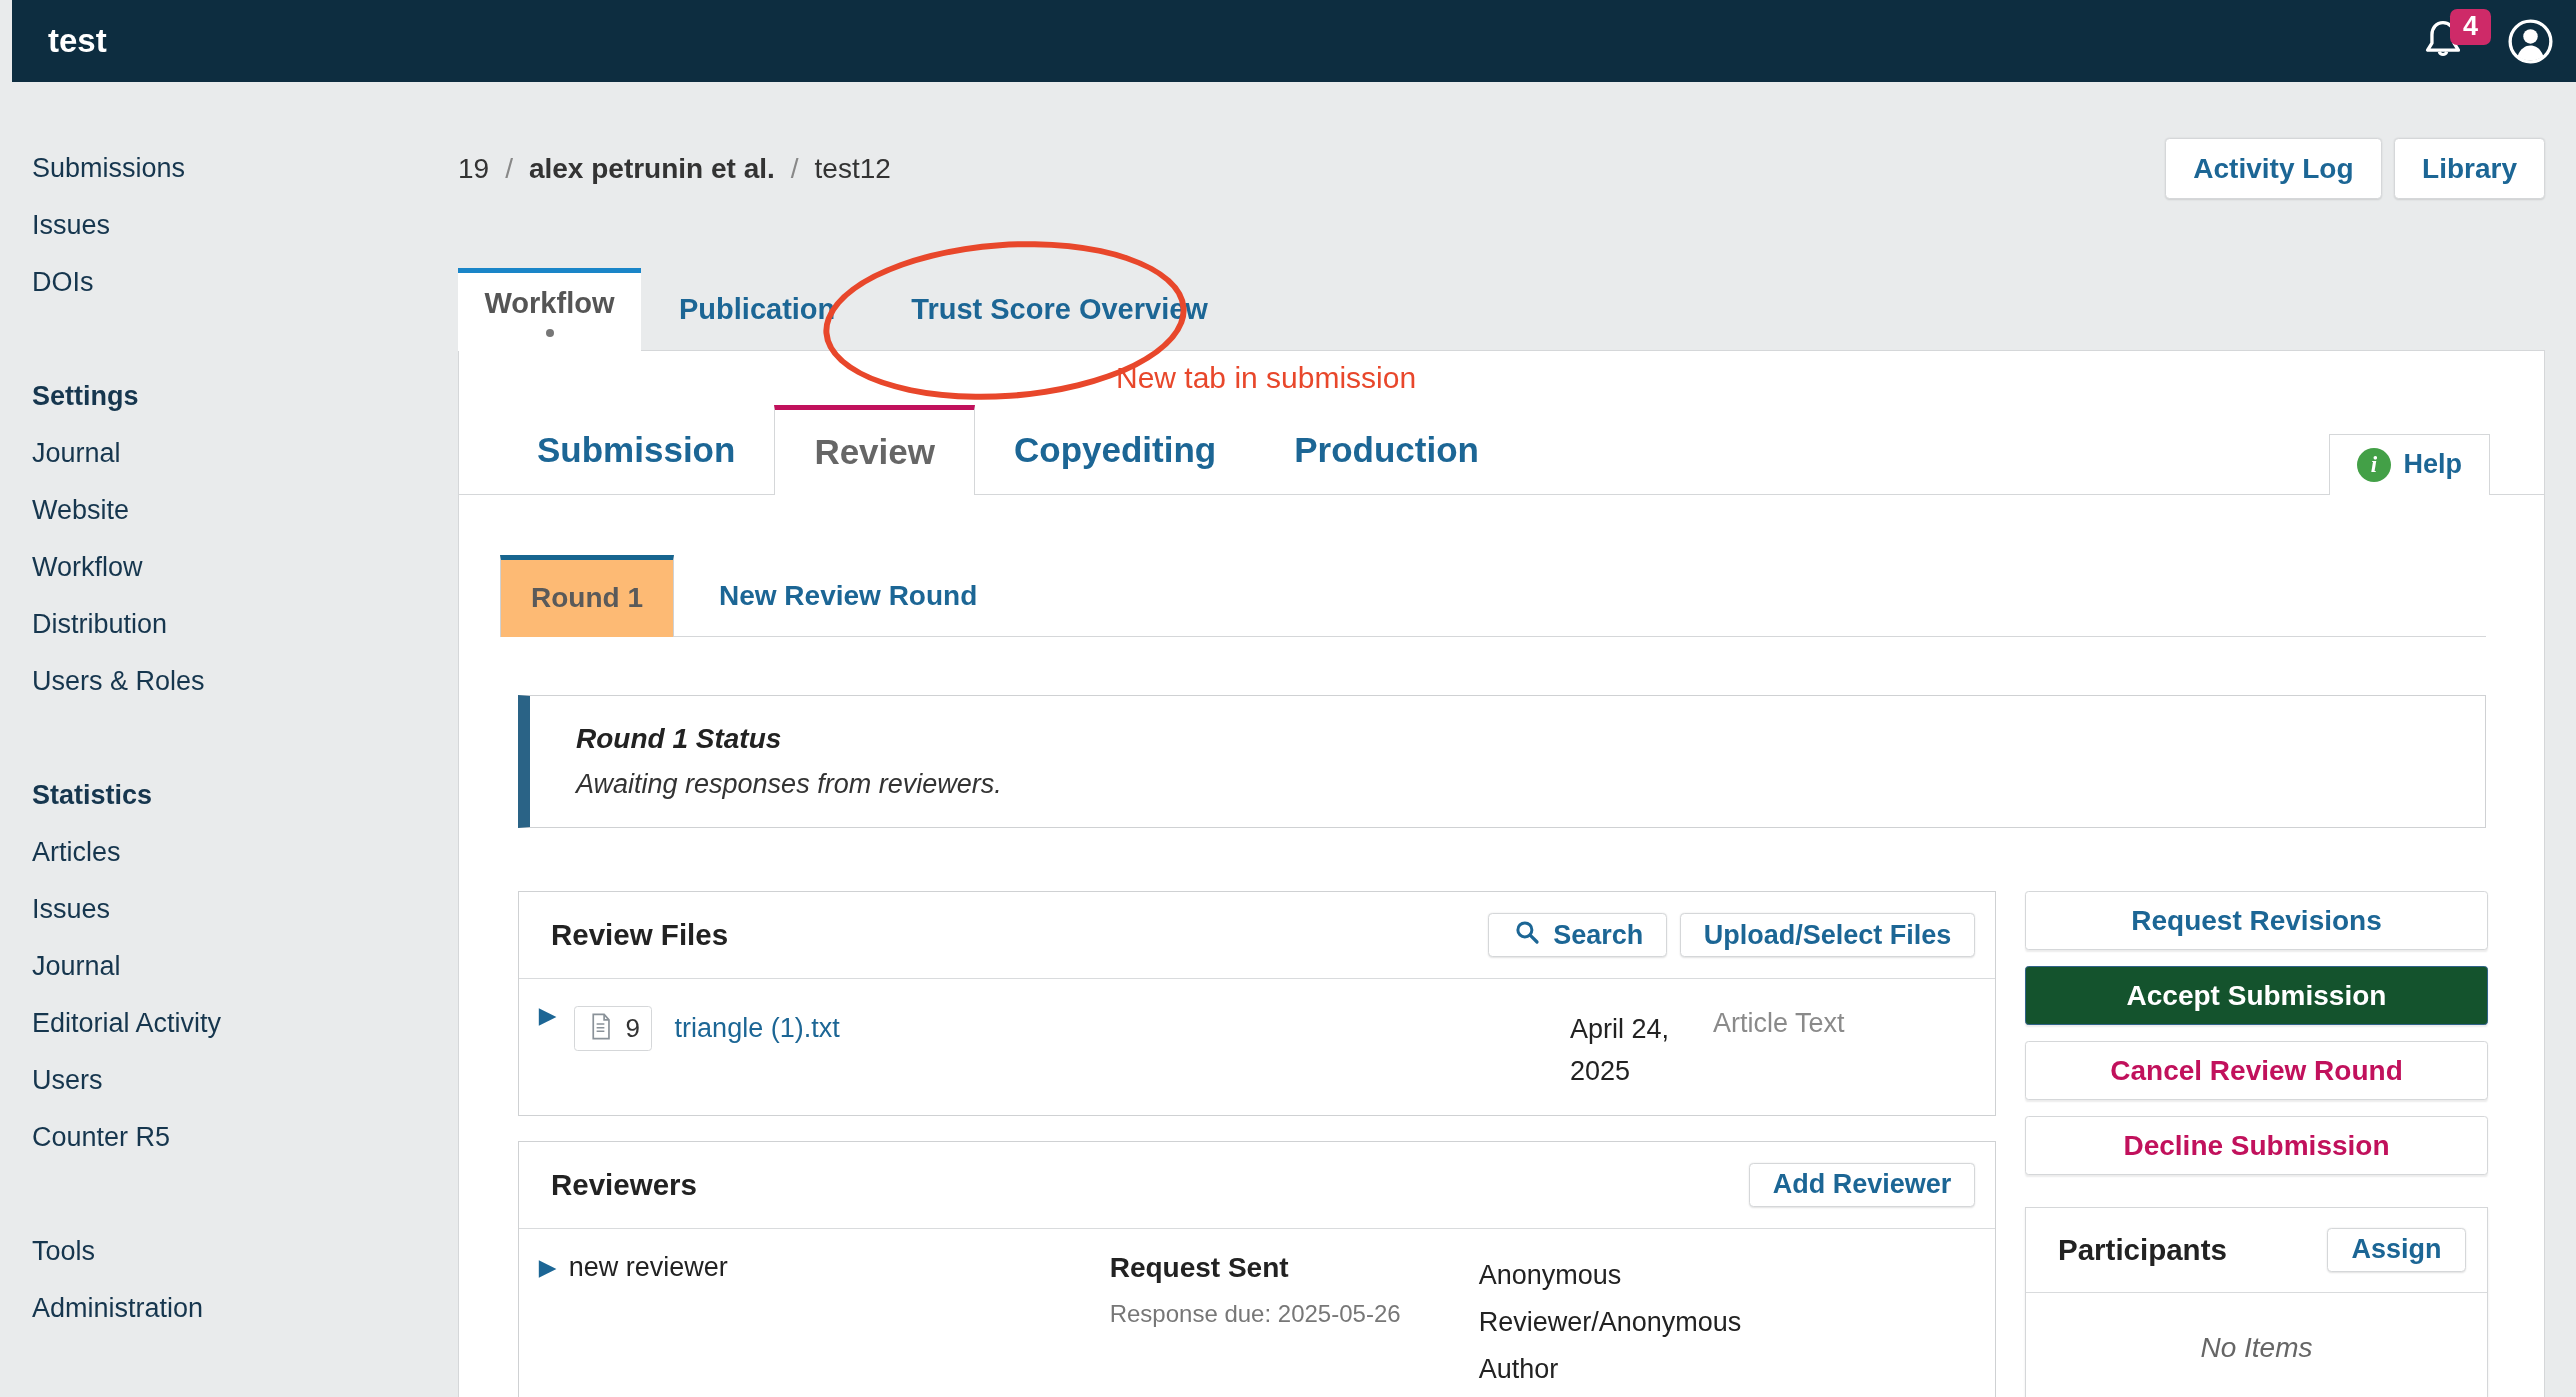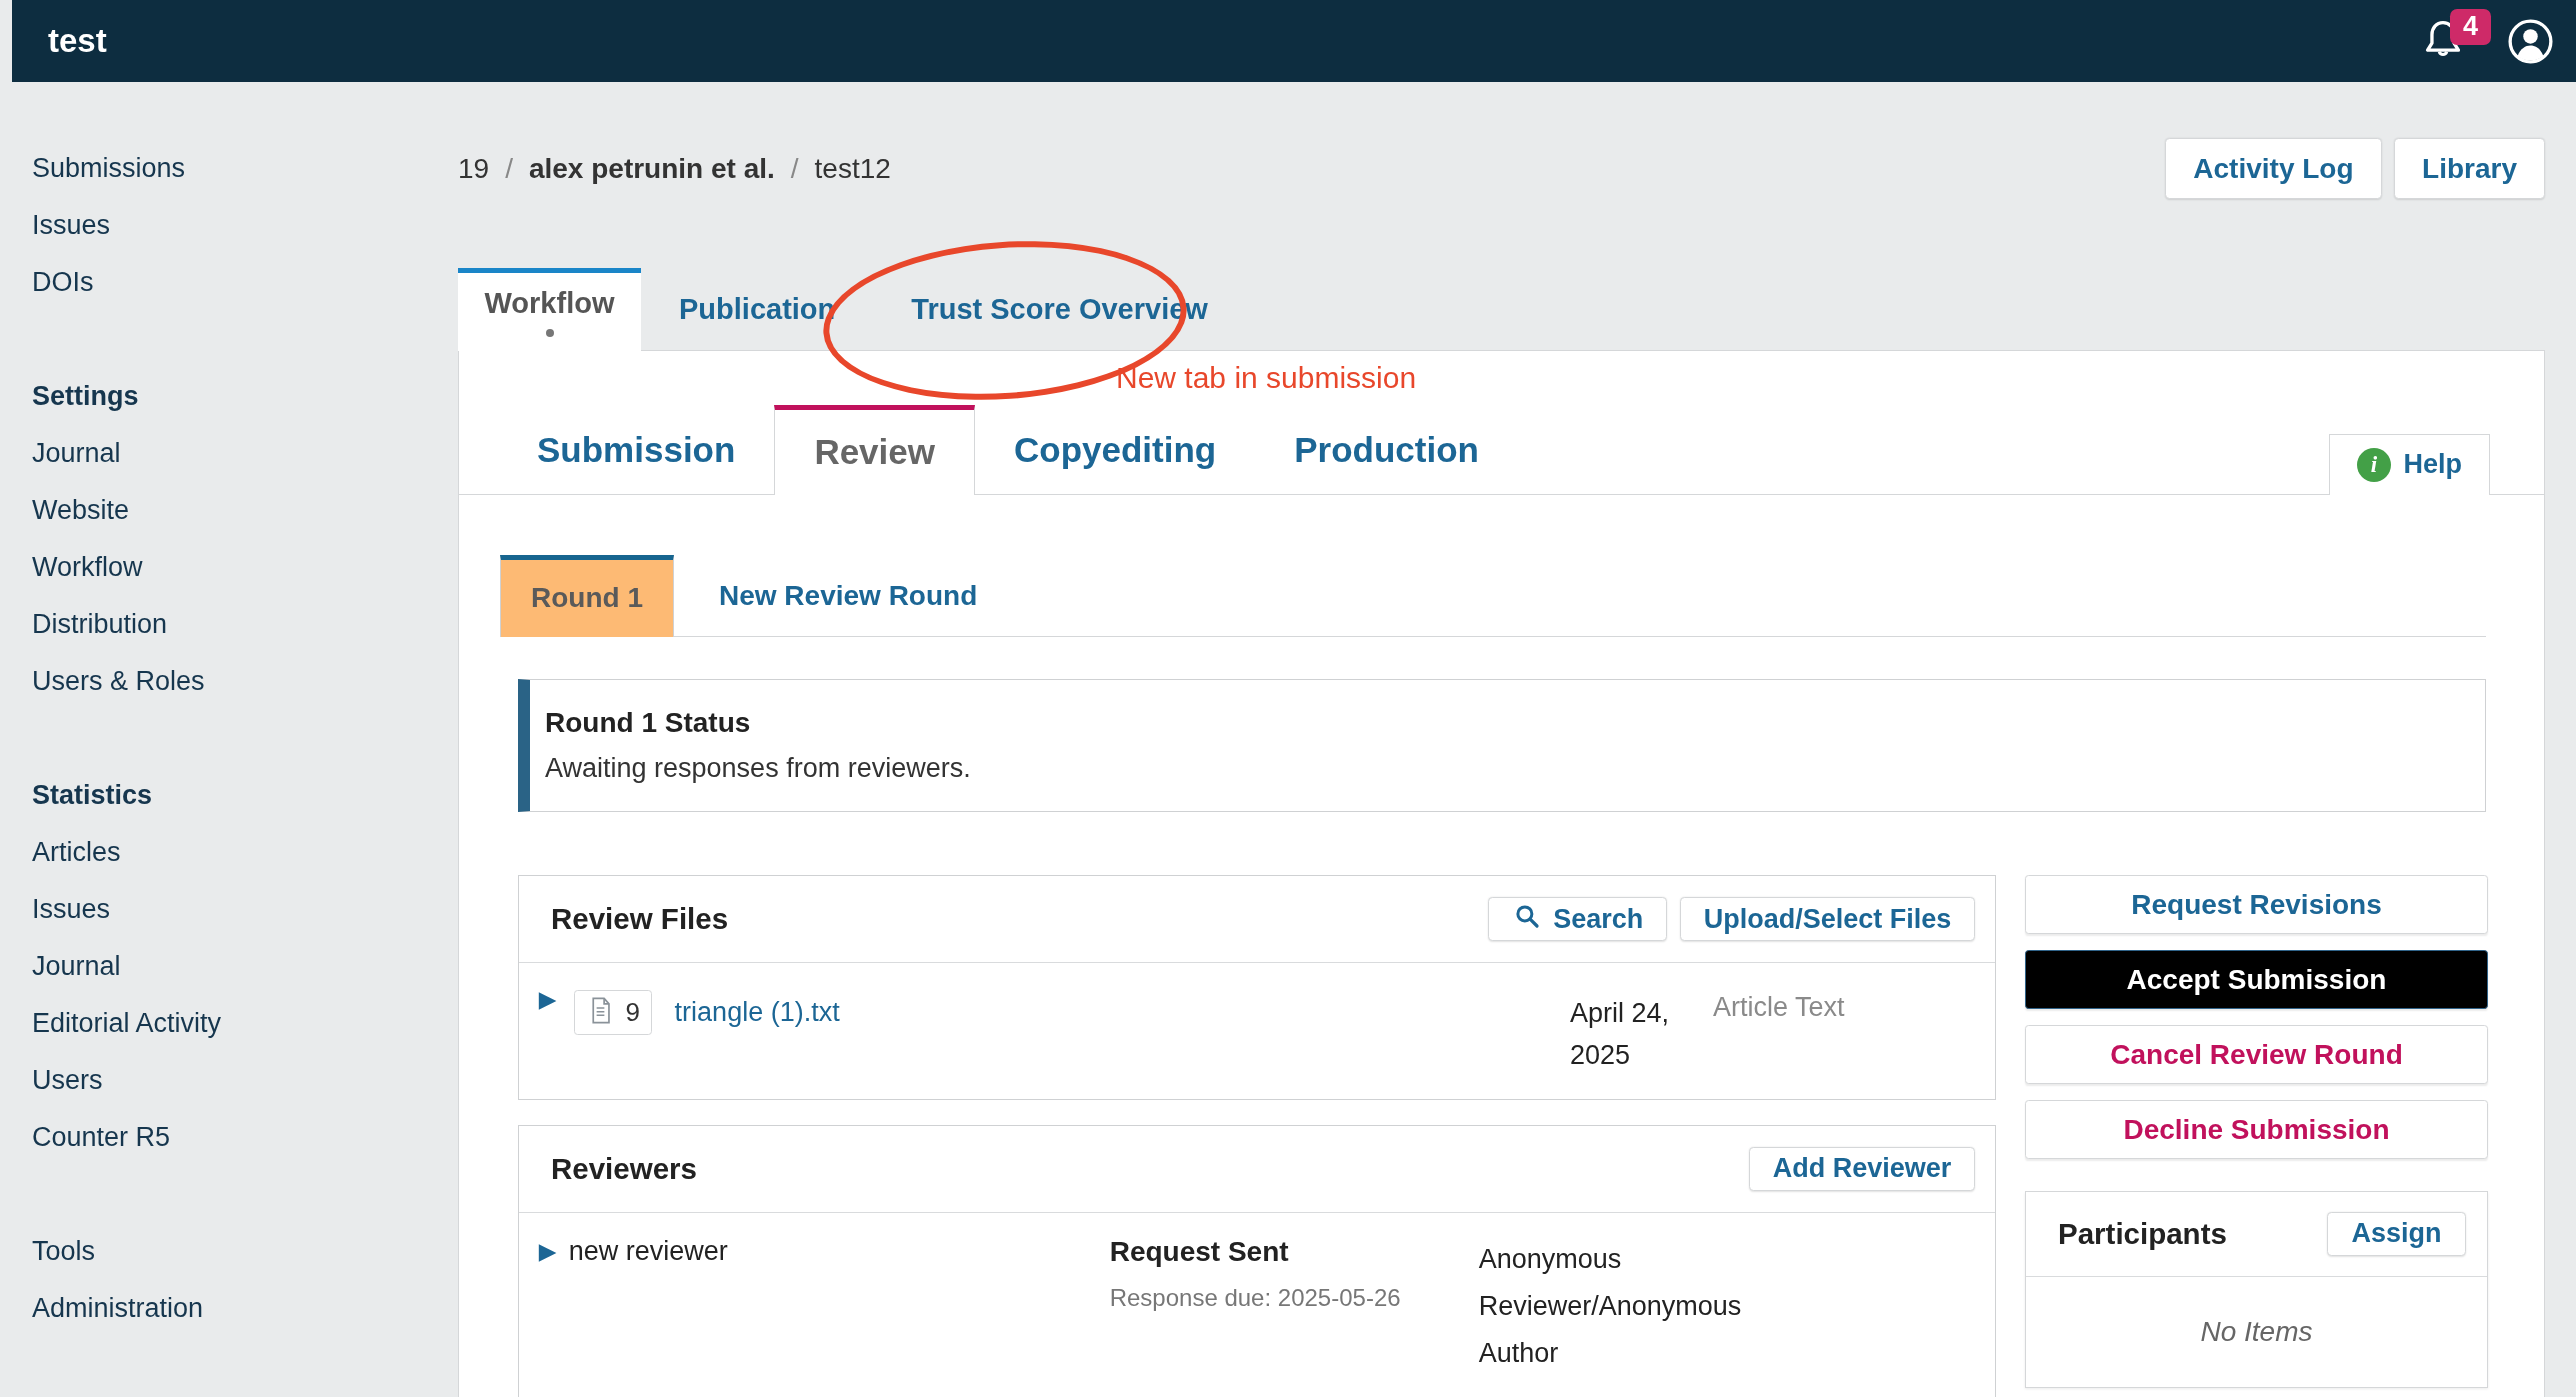--- a/index.html
+++ b/index.html
@@ -42,21 +42,21 @@
   .panel{background:#fff;border:0.9px solid #d5d7d9;width:2087px;box-sizing:border-box;min-height:964px;}
   .stage-tabs{display:flex;align-items:stretch;height:89px;border-bottom:0.9px solid #d5d7d9;padding:0 54px 0 39px;margin-top:54px;}
   .stage-tab{font-size:35px;font-weight:bold;color:#1c6695;padding:0 39px;display:flex;align-items:center;cursor:pointer;}
   .stage-tab.active{color:#666;background:#fff;border:0.9px solid #d5d7d9;border-bottom:none;border-top:5.4px solid #c1115c;margin-bottom:-0.9px;box-sizing:border-box;}
   .help-tab{margin-left:auto;align-self:flex-end;height:61px;display:flex;align-items:center;gap:12.5px;padding:0 27px;border:0.9px solid #d5d7d9;border-bottom:none;background:#fff;margin-bottom:-0.9px;color:#1c6695;font-size:27px;font-weight:bold;cursor:pointer;box-sizing:border-box;}
   .info-ic{width:34px;height:34px;border-radius:50%;background:#43a047;color:#fff;font-size:23px;font-weight:bold;font-style:italic;font-family:"Liberation Serif",serif;display:flex;align-items:center;justify-content:center;}
   .panel-body{padding:0 58px 36px 41px;}
   .round-tabs{margin-top:60px;height:81px;border-bottom:0.9px solid #d5d7d9;display:flex;align-items:stretch;}
   .round-tab-active{border:0.9px solid #cfd1d3;border-bottom:none;border-top:5.4px solid #17658f;background:#fdba74;margin-bottom:-0.9px;color:#5a5a5a;font-size:28px;font-weight:bold;padding:8px 30px;display:flex;align-items:center;cursor:pointer;box-sizing:border-box;}
   .round-tab{color:#1c6695;font-size:28px;font-weight:bold;padding:0 45px;display:flex;align-items:center;cursor:pointer;}
-  .status-box{margin:42px 0 0 18px;border:0.9px solid #cfd1d3;border-left:12.5px solid #2a6386;padding:27px 15px;}
+  .status-box{margin:58px 0 0 18px;border:0.9px solid #cfd1d3;border-left:12.5px solid #2a6386;padding:27px 46px;font-style:italic;}
   .status-title{font-size:28px;font-weight:bold;color:#222;}
   .status-msg{font-size:27px;color:#333;margin-top:14.3px;}
   
   .content-row{display:flex;margin:63px 0 0 18px;gap:29px;align-items:flex-start;}
   .left-col{width:1478px;flex:none;}
   .right-col{width:463px;flex:none;}
   .grid{border:0.9px solid #cfd1d3;background:#fff;box-sizing:border-box;}
   .grid-header{display:flex;align-items:center;height:86px;padding:0 19.7px 0 32px;border-bottom:0.9px solid #d9dbdd;}
   .grid-title{font-size:29.5px;font-weight:bold;color:#222;}
   .grid-actions{margin-left:auto;display:flex;gap:12.5px;}
@@ -70,21 +70,21 @@
   .file-type{width:250px;flex:none;font-size:27px;color:#8a8a8a;margin-top:5.4px;}
   .rev-row{display:flex;align-items:flex-start;padding:23px 32px 23px 19.7px;}
   .rev-main{display:flex;align-items:center;width:571px;flex:none;}
   .rev-name{font-size:27px;color:#222;}
   .rev-status{width:369px;flex:none;}
   .rev-status-line{font-size:28px;font-weight:bold;color:#222;}
   .rev-due{font-size:24px;color:#777;margin-top:16px;}
   .rev-method{width:309px;flex:none;font-size:27px;color:#222;line-height:47px;}
   
   .decision-btn{display:flex;align-items:center;justify-content:center;height:59px;border:0.9px solid #d5d7d9;background:#fff;border-radius:3.6px;color:#1c6695;font-size:28px;font-weight:bold;margin-bottom:16px;box-shadow:0 1.8px 1.8px rgba(0,0,0,.08);cursor:pointer;box-sizing:border-box;}
-  .decision-btn.primary{background:#000000;border-color:#306389;color:#fff;}
+  .decision-btn.primary{background:#14532d;border-color:#306389;color:#fff;}
   .decision-btn.warn{color:#c1115c;}
   .participants{margin-top:32px;border:0.9px solid #d5d7d9;background:#fff;box-shadow:0 1.8px 2.7px rgba(0,0,0,.08);}
   .part-header{display:flex;align-items:center;padding:19.7px 21.5px 19.7px 32px;}
   .part-title{font-size:29.5px;font-weight:bold;color:#222;text-align:center;}
   .part-body{border-top:0.9px solid #d9dbdd;padding:39px 0;text-align:center;font-size:28px;font-style:italic;color:#666;}
 </style>
 </head>
 <body>
 
 <div class="topbar">

